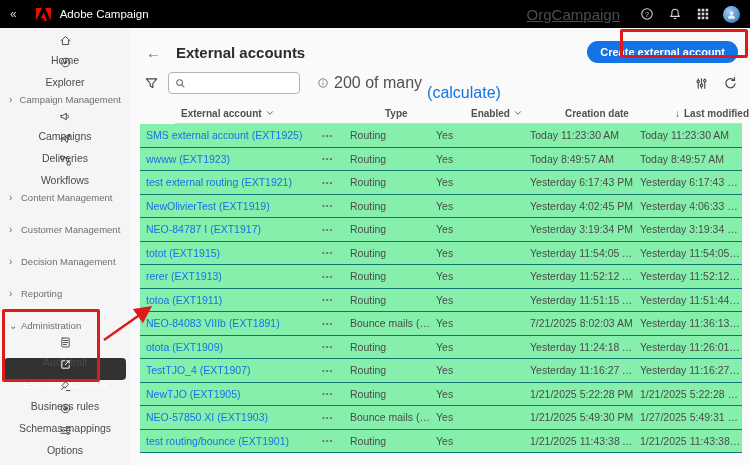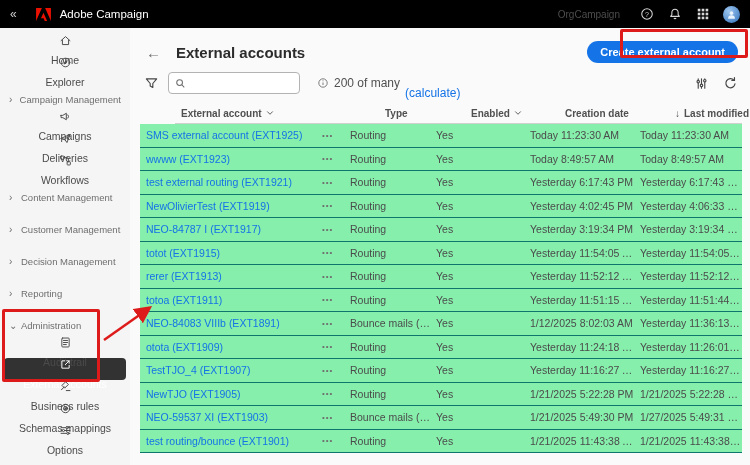--- a/index.html
+++ b/index.html
@@ -6,21 +6,21 @@
   html,body { background:#e8e8e8; }
   body { font-family:"Liberation Sans","DejaVu Sans",sans-serif; }
   .app { position:relative; width:750px; height:465px; background:#fafafa; overflow:hidden; }
 
   
   .topbar { position:absolute; top:0; left:0; right:0; height:28px; background:#000; display:flex; align-items:center; padding:0 10px; gap:9px; z-index:3; }
   .collapse { color:#cfcfcf; font-size:12px; cursor:pointer; margin-right:10px; }
   .adobe-logo svg { width:15px; height:13px; display:block; }
   .app-title { color:#fff; font-size:11.5px; }
   .topbar-right { margin-left:auto; display:flex; align-items:center; gap:13px; }
-  .org-label { color:#4d4d4d; font-size:10px; margin-right:6px; }
+  .org-label { color:#4d4d4d; font-size:15px; margin-right:6px;text-decoration:underline; }
   .tb-icon { width:15px; height:15px; display:flex; align-items:center; justify-content:center; cursor:pointer; }
   .tb-icon svg { width:14px; height:14px; }
   .avatar { width:17px; height:17px; border-radius:50%; background:radial-gradient(circle at 35% 30%, #9ec7f0, #2f6fba); cursor:pointer; display:flex; align-items:center; justify-content:center; }
   .avatar svg { width:11px; height:11px; }
 
   
   .sidebar { position:absolute; top:28px; left:0; bottom:0; width:130px; background:#f5f5f5; padding-top:6px; z-index:1; }
   .side-item { display:flex; align-items:center; gap:7px; height:22px; padding:0 9px; font-size:10.5px; color:#4b4b4b; cursor:pointer; white-space:nowrap;flex-direction:column; }
   .side-item .icon { width:13px; height:13px; flex:0 0 13px; display:flex; align-items:center; }
   .side-item .icon svg { width:13px; height:13px; }
@@ -34,21 +34,21 @@
   .back { color:#6e6e6e; font-size:15px; cursor:pointer; }
   .page-title { font-size:15px; font-weight:700; color:#2c2c2c; margin-left:15px; }
   .create-btn { margin-left:auto; margin-right:4px; background:#1473e6; color:#fff; font-size:11px; font-weight:700; border:none; border-radius:13px; padding:5px 13px; cursor:pointer; font-family:inherit; }
 
   .toolbar { display:flex; align-items:center; padding:6px 10px 6px 14px; height:34px; gap:9px; }
   .funnel { width:15px; height:15px; cursor:pointer; }
   .funnel svg { width:15px; height:15px; }
   .searchbox { width:132px; height:22px; background:#fff; border:1px solid #b3b3b3; border-radius:4px; display:flex; align-items:center; padding:0 6px; gap:5px; }
   .searchbox svg { width:11px; height:11px; flex:0 0 11px; }
   .searchbox input { border:none; outline:none; width:100%; font-size:10.5px; font-family:inherit; background:transparent; color:#2c2c2c; }
-  .count-wrap { display:flex; align-items:center; gap:5px; margin-left:8px; font-size:12px; color:#505050; }
+  .count-wrap { display:flex; align-items:center; gap:5px; margin-left:8px; font-size:16px; color:#505050; }
   .count-wrap .info-icon svg { width:12px; height:12px; display:block; }
   .calc-link { color:#1473e6; cursor:pointer;margin-top:20px; }
   .toolbar-right { margin-left:auto; display:flex; align-items:center; gap:14px; margin-right:2px; }
   .toolbar-right .tr-icon { width:15px; height:15px; cursor:pointer; color:#464646; }
   .toolbar-right .tr-icon svg { width:15px; height:15px; }
 
   
   .table { margin:4px 8px 0 10px; }
   .thead { display:grid; grid-template-columns:182px 22px 86px 94px 110px 108px; height:20px; align-items:center; border-bottom:1px solid #d0d0d0;margin-left:35px; }
   .hcell { display:flex; align-items:center; gap:4px; font-size:10px; font-weight:700; color:#505050; padding-left:6px; white-space:nowrap; cursor:pointer; }
@@ -381,21 +381,21 @@
             <div class="cell ">Routing</div>
             <div class="cell ">Yes</div>
             <div class="cell ">Yesterday 11:51:15 AM</div>
             <div class="cell ">Yesterday 11:51:44 AM</div>
           </div>
           <div class="trow">
             <div class="cell cell-name">NEO-84083 VIIIb (EXT1891)</div>
             <div class="cell cell-more">•••</div>
             <div class="cell ">Bounce mails (PO...</div>
             <div class="cell ">Yes</div>
-            <div class="cell ">1/12/2025 8:02:03 AM</div>
+            <div class="cell ">7/21/2025 8:02:03 AM</div>
             <div class="cell ">Yesterday 11:36:13 AM</div>
           </div>
           <div class="trow">
             <div class="cell cell-name">otota (EXT1909)</div>
             <div class="cell cell-more">•••</div>
             <div class="cell ">Routing</div>
             <div class="cell ">Yes</div>
             <div class="cell ">Yesterday 11:24:18 AM</div>
             <div class="cell ">Yesterday 11:26:01 AM</div>
           </div>
@@ -409,21 +409,21 @@
           </div>
           <div class="trow">
             <div class="cell cell-name">NewTJO (EXT1905)</div>
             <div class="cell cell-more">•••</div>
             <div class="cell ">Routing</div>
             <div class="cell ">Yes</div>
             <div class="cell ">1/21/2025 5:22:28 PM</div>
             <div class="cell ">1/21/2025 5:22:28 PM</div>
           </div>
           <div class="trow">
-            <div class="cell cell-name">NEO-59537 XI (EXT1903)</div>
+            <div class="cell cell-name">NEO-57850 XI (EXT1903)</div>
             <div class="cell cell-more">•••</div>
             <div class="cell ">Bounce mails (PO...</div>
             <div class="cell ">Yes</div>
             <div class="cell ">1/21/2025 5:49:30 PM</div>
             <div class="cell ">1/27/2025 5:49:31 PM</div>
           </div>
           <div class="trow">
             <div class="cell cell-name">test routing/bounce (EXT1901)</div>
             <div class="cell cell-more">•••</div>
             <div class="cell ">Routing</div>

